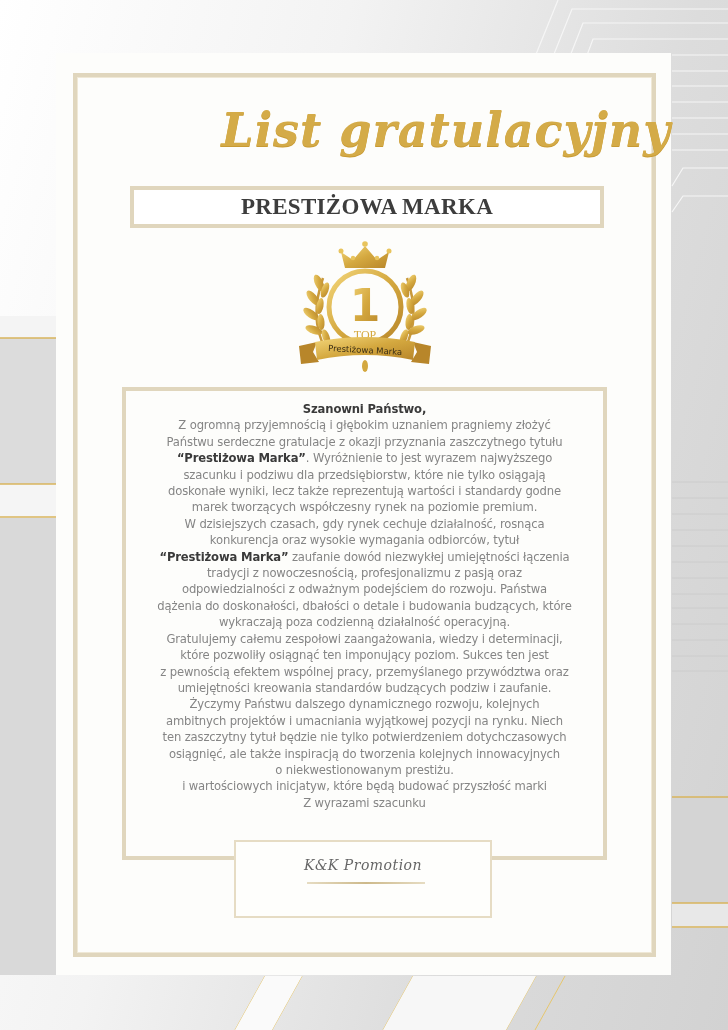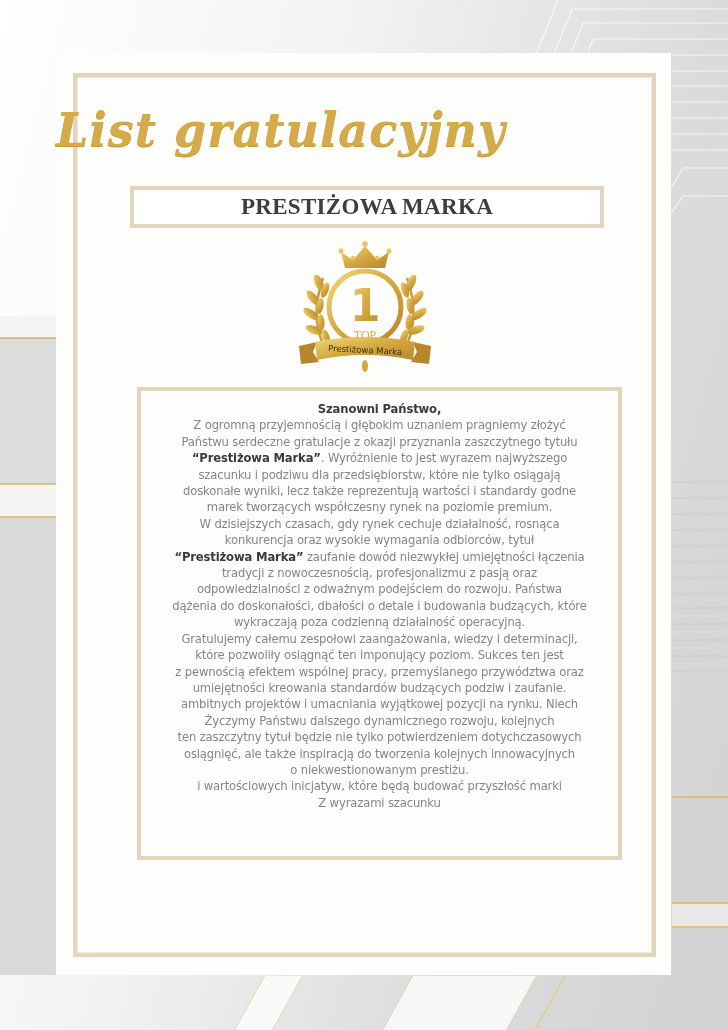--- a/index.html
+++ b/index.html
@@ -13,38 +13,38 @@
     .paper {
       position: absolute; left: 56px; top: 53px; width: 615px; height: 922px;
       background: #fdfdfb;
     }
     .outer-frame {
       position: absolute; left: 17px; top: 20px; width: 575px; height: 876px;
       border: 4px solid #e0d6bd;
       box-shadow: inset 0 0 0 1px #efe8d6;
     }
     .title {
-      position: absolute; left: 0; top: 50px; width: 615px; text-align: left;
+      position: absolute; left: 0; top: 50px; width: 615px; text-align: right;
       font-family: "DejaVu Serif", serif; font-weight: bold; font-style: italic;
       font-size: 46px; color: #d4ab48; letter-spacing: 1px;
       text-shadow: 0 1px 0 #c89a33;
     }
     .subtitle-box {
       position: absolute; left: 74px; top: 133px; width: 466px; height: 34px;
       border: 4px solid #e0d6bd; background: #ffffff;
       display: flex; align-items: center; justify-content: center;
     }
     .subtitle {
       font-family: "Liberation Serif", serif; font-weight: bold; font-size: 23px;
       color: #3d3d3d; letter-spacing: 0.3px;
     }
     .emblem { position: absolute; left: 239px; top: 185px; width: 140px; height: 140px; }
     .letter-box {
       position: absolute; left: 66px; top: 334px; width: 477px; height: 465px;
-      border: 4px solid #e0d6bd; background: #fdfdfb; margin-left: 15px;
+      border: 4px solid #e0d6bd; background: #fdfdfb;
     }
     .letter {
       position: absolute; left: 0; top: 10px; width: 477px; text-align: center;
       font-family: "DejaVu Sans", sans-serif; font-size: 11.6px; line-height: 16.4px;
       color: #858585; letter-spacing: -0.15px;
     }
     .letter b { color: #3a3a3a; }
     .sig-box {
       position: absolute; left: 178px; top: 787px; width: 254px; height: 74px;
       border: 2px solid #e6dcc4; background: #fefefc;
@@ -200,23 +200,27 @@
       <div>konkurencja oraz wysokie wymagania odbiorców, tytuł</div>
       <div><b>“Prestiżowa Marka”</b><span> zaufanie dowód niezwykłej umiejętności łączenia</span></div>
       <div>tradycji z nowoczesnością, profesjonalizmu z pasją oraz</div>
       <div>odpowiedzialności z odważnym podejściem do rozwoju. Państwa</div>
       <div>dążenia do doskonałości, dbałości o detale i budowania budzących, które</div>
       <div>wykraczają poza codzienną działalność operacyjną.</div>
       <div>Gratulujemy całemu zespołowi zaangażowania, wiedzy i determinacji,</div>
       <div>które pozwoliły osiągnąć ten imponujący poziom. Sukces ten jest</div>
       <div>z pewnością efektem wspólnej pracy, przemyślanego przywództwa oraz</div>
       <div>umiejętności kreowania standardów budzących podziw i zaufanie.</div>
+      <div>Życzymy Państwu dalszego dynamicznego rozwoju, kolejnych</div>
       <div>ambitnych projektów i umacniania wyjątkowej pozycji na rynku. Niech</div>
-      <div>Życzymy Państwu dalszego dynamicznego rozwoju, kolejnych</div>
       <div>ten zaszczytny tytuł będzie nie tylko potwierdzeniem dotychczasowych</div>
       <div>osiągnięć, ale także inspiracją do tworzenia kolejnych innowacyjnych</div>
       <div>o niekwestionowanym prestiżu.</div>
       <div>i wartościowych inicjatyw, które będą budować przyszłość marki</div>
       <div>Z wyrazami szacunku</div>
     </div>
   </div>
 
+  <div class="sig-box">
+    <div class="sig-text">K&amp;K Promotion</div>
+    <div class="sig-line"></div>
+  </div>
 </div>
 
 </body></html>

